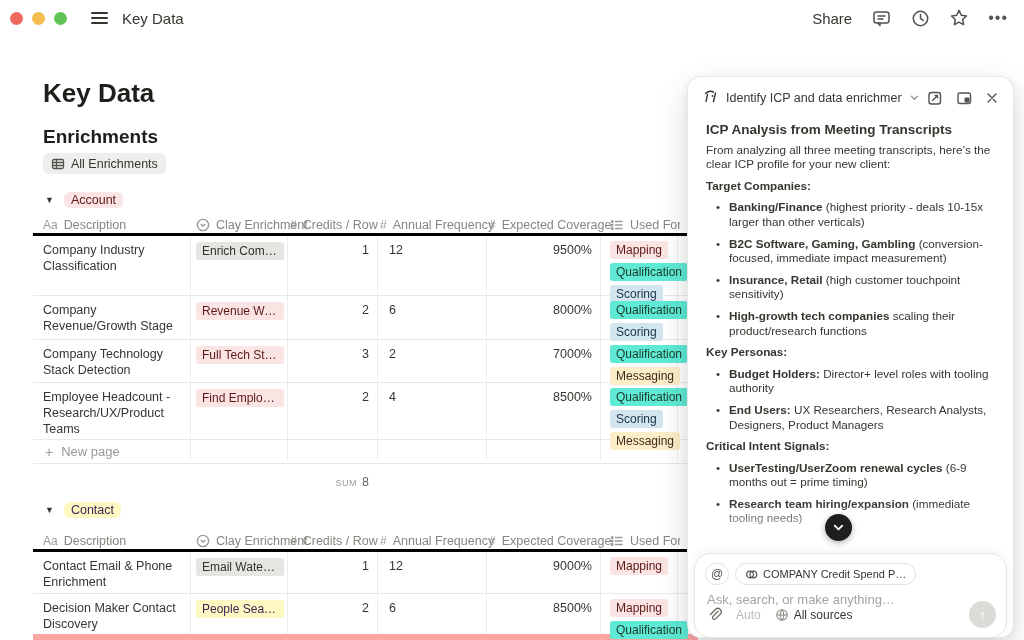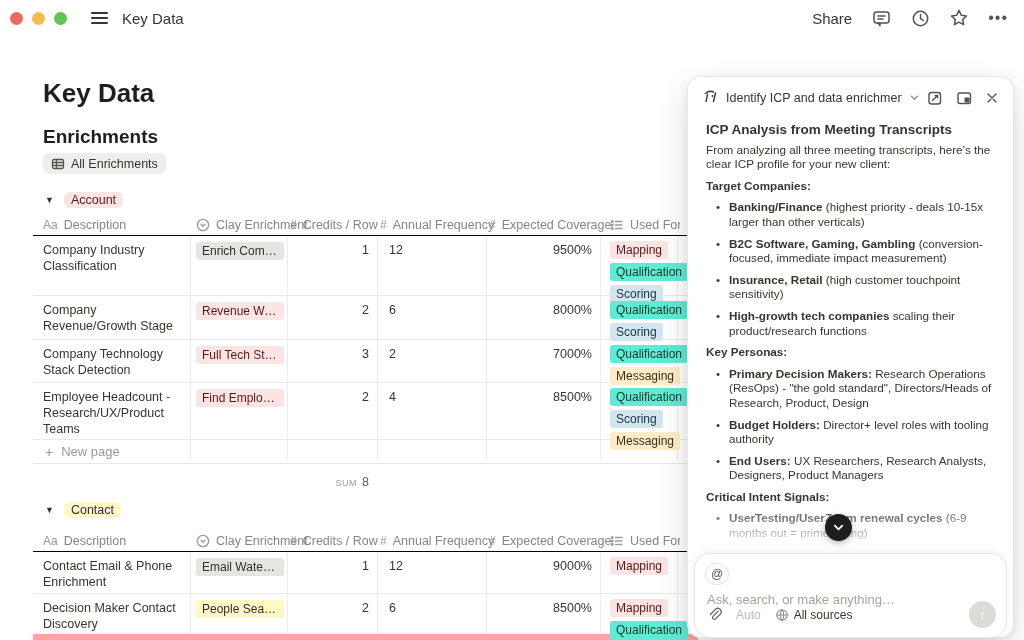--- a/index.html
+++ b/index.html
@@ -28,21 +28,21 @@
     gap:6px; background:#EFEEEC; border-radius:6px; padding:0 8px; font-size:12.5px; font-weight:500; cursor:pointer; }
   .view-pill svg { stroke:#57564F; fill:none; stroke-width:1.3; }
 
   
   .group-row { position:absolute; left:45px; display:flex; align-items:center; gap:10px; cursor:pointer; }
   .tri { font-size:9px; color:#37352F; }
   .group-tag { font-size:12.5px; padding:1px 7px; border-radius:6px; }
 
   
   .table { position:absolute; left:33px; width:665px; overflow:hidden; }
-  .thead { position:relative; height:20px; border-bottom:1px solid #000000; }
+  .thead { position:relative; height:20px; border-bottom:3px solid #000000; }
   .hcell { position:absolute; top:2px; display:flex; align-items:center; gap:6px; font-size:12.5px;
     color:#87857F; white-space:nowrap; overflow:hidden; cursor:pointer; }
   .hcell svg { stroke:#9B9A97; fill:none; stroke-width:1.4; flex:0 0 auto; }
   .hicon-txt { font-size:12px; color:#9B9A97; }
   .h-desc{left:10px;width:145px;} .h-enr{left:163px;width:120px;} .h-cred{left:257px;width:88px;}
   .h-freq{left:347px;width:120px;} .h-cov{left:456px;width:130px;} .h-used{left:577px;width:70px;}
   .h-sliver{left:650px;width:20px;}
   .trow { position:relative; border-bottom:1px solid #E9E9E7; }
   .cell { position:absolute; top:6px; font-size:12.5px; line-height:16px; color:#37352F; }
   .c-desc{left:10px;width:147px;} .c-enr{left:163px;width:88px;}
@@ -390,21 +390,20 @@
     <h4>Target Companies:</h4>
     <ul>
       <li><b>Banking/Finance</b><span> (highest priority - deals 10-15x larger than other verticals)</span></li>
       <li><b>B2C Software, Gaming, Gambling</b><span> (conversion-focused, immediate impact measurement)</span></li>
       <li><b>Insurance, Retail</b><span> (high customer touchpoint sensitivity)</span></li>
       <li><b>High-growth tech companies</b><span> scaling their product/research functions</span></li>
     </ul>
 
     <h4>Key Personas:</h4>
     <ul>
-      <li><b>Primary Decision Makers:</b><span> Research Operations (ResOps) - "the gold standard", Directors/Heads of Research, Product, Design</span></li>
       <li><b>Budget Holders:</b><span> Director+ level roles with tooling authority</span></li>
       <li><b>End Users:</b><span> UX Researchers, Research Analysts, Designers, Product Managers</span></li>
     </ul>
 
     <h4>Critical Intent Signals:</h4>
     <ul>
       <li><b>UserTesting/UserZoom renewal cycles</b><span> (6-9 months out = prime timing)</span></li>
       <li><b>Research team hiring/expansion</b><span> (immediate tooling needs)</span></li>
 
     </ul>
@@ -414,20 +413,27 @@
 
   <button class="scroll-btn">
     <svg width="13" height="13" viewBox="0 0 14 14">
         <path d="M3 5l4 4 4-4"></path>
       </svg>
   </button>
 
   <div class="composer">
     <div class="chips">
       <span class="chip at">@</span>
+      <span class="chip">
+        <svg width="13" height="13" viewBox="0 0 14 14">
+            <circle cx="5.4" cy="7" r="3.6"></circle>
+            <circle cx="9" cy="7" r="3.6"></circle>
+          </svg>
+        <span>COMPANY Credit Spend P…</span>
+      </span>
     </div>
     <input class="composer-input" placeholder="Ask, search, or make anything…" style="">
     <div class="composer-bottom">
       <span class="cb-icon">
         <svg width="15" height="15" viewBox="0 0 16 16">
             <path d="M11.8 4.6L6.4 10a1.9 1.9 0 002.7 2.7l5-5a3.6 3.6 0 00-5.1-5.1L3.6 8"></path>
           </svg>
       </span>
       <span class="auto-label">Auto</span>
       <span class="sources">

